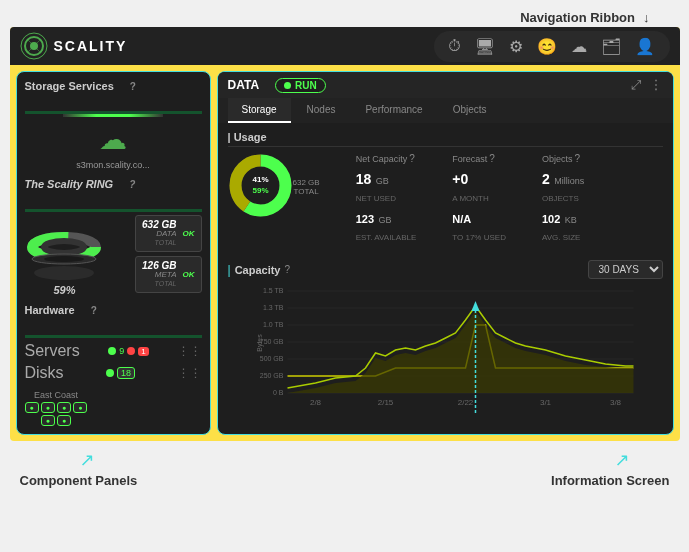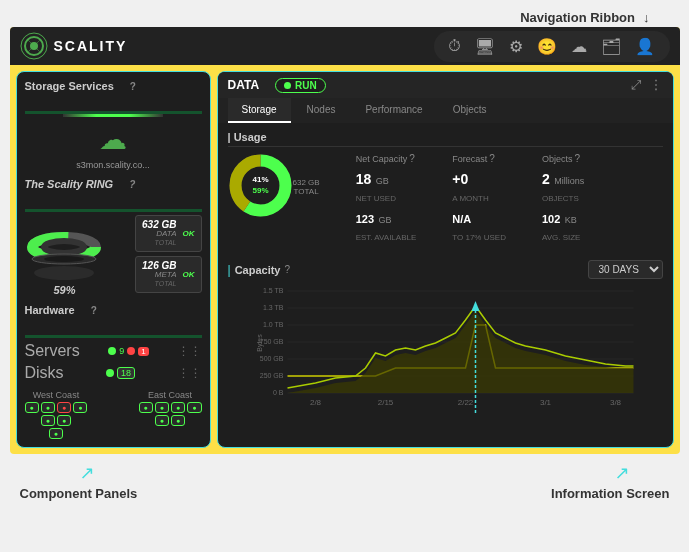--- a/index.html
+++ b/index.html
@@ -631,36 +631,20 @@
             <span class="hw-label">Disks</span>
             <div class="hw-indicators">
               <div class="dot-green"></div>
               <span class="count-badge-green">18</span>
             </div>
             <span class="hw-grid-icon">⋮⋮</span>
           </div>
 
           <div class="locations-row">
             <div class="location-col">
-              <div class="location-title">West Coast</div>
-              <div class="loc-btn-row">
-                <button class="loc-btn">●</button>
-                <button class="loc-btn">●</button>
-                <button class="loc-btn-red">●</button>
-                <button class="loc-btn">●</button>
-              </div>
-              <div class="loc-btn-row">
-                <button class="loc-btn">●</button>
-                <button class="loc-btn">●</button>
-              </div>
-              <div class="loc-btn-row">
-                <button class="loc-btn">●</button>
-              </div>
-            </div>
-            <div class="location-col">
               <div class="location-title">East Coast</div>
               <div class="loc-btn-row">
                 <button class="loc-btn">●</button>
                 <button class="loc-btn">●</button>
                 <button class="loc-btn">●</button>
                 <button class="loc-btn">●</button>
               </div>
               <div class="loc-btn-row">
                 <button class="loc-btn">●</button>
                 <button class="loc-btn">●</button>

